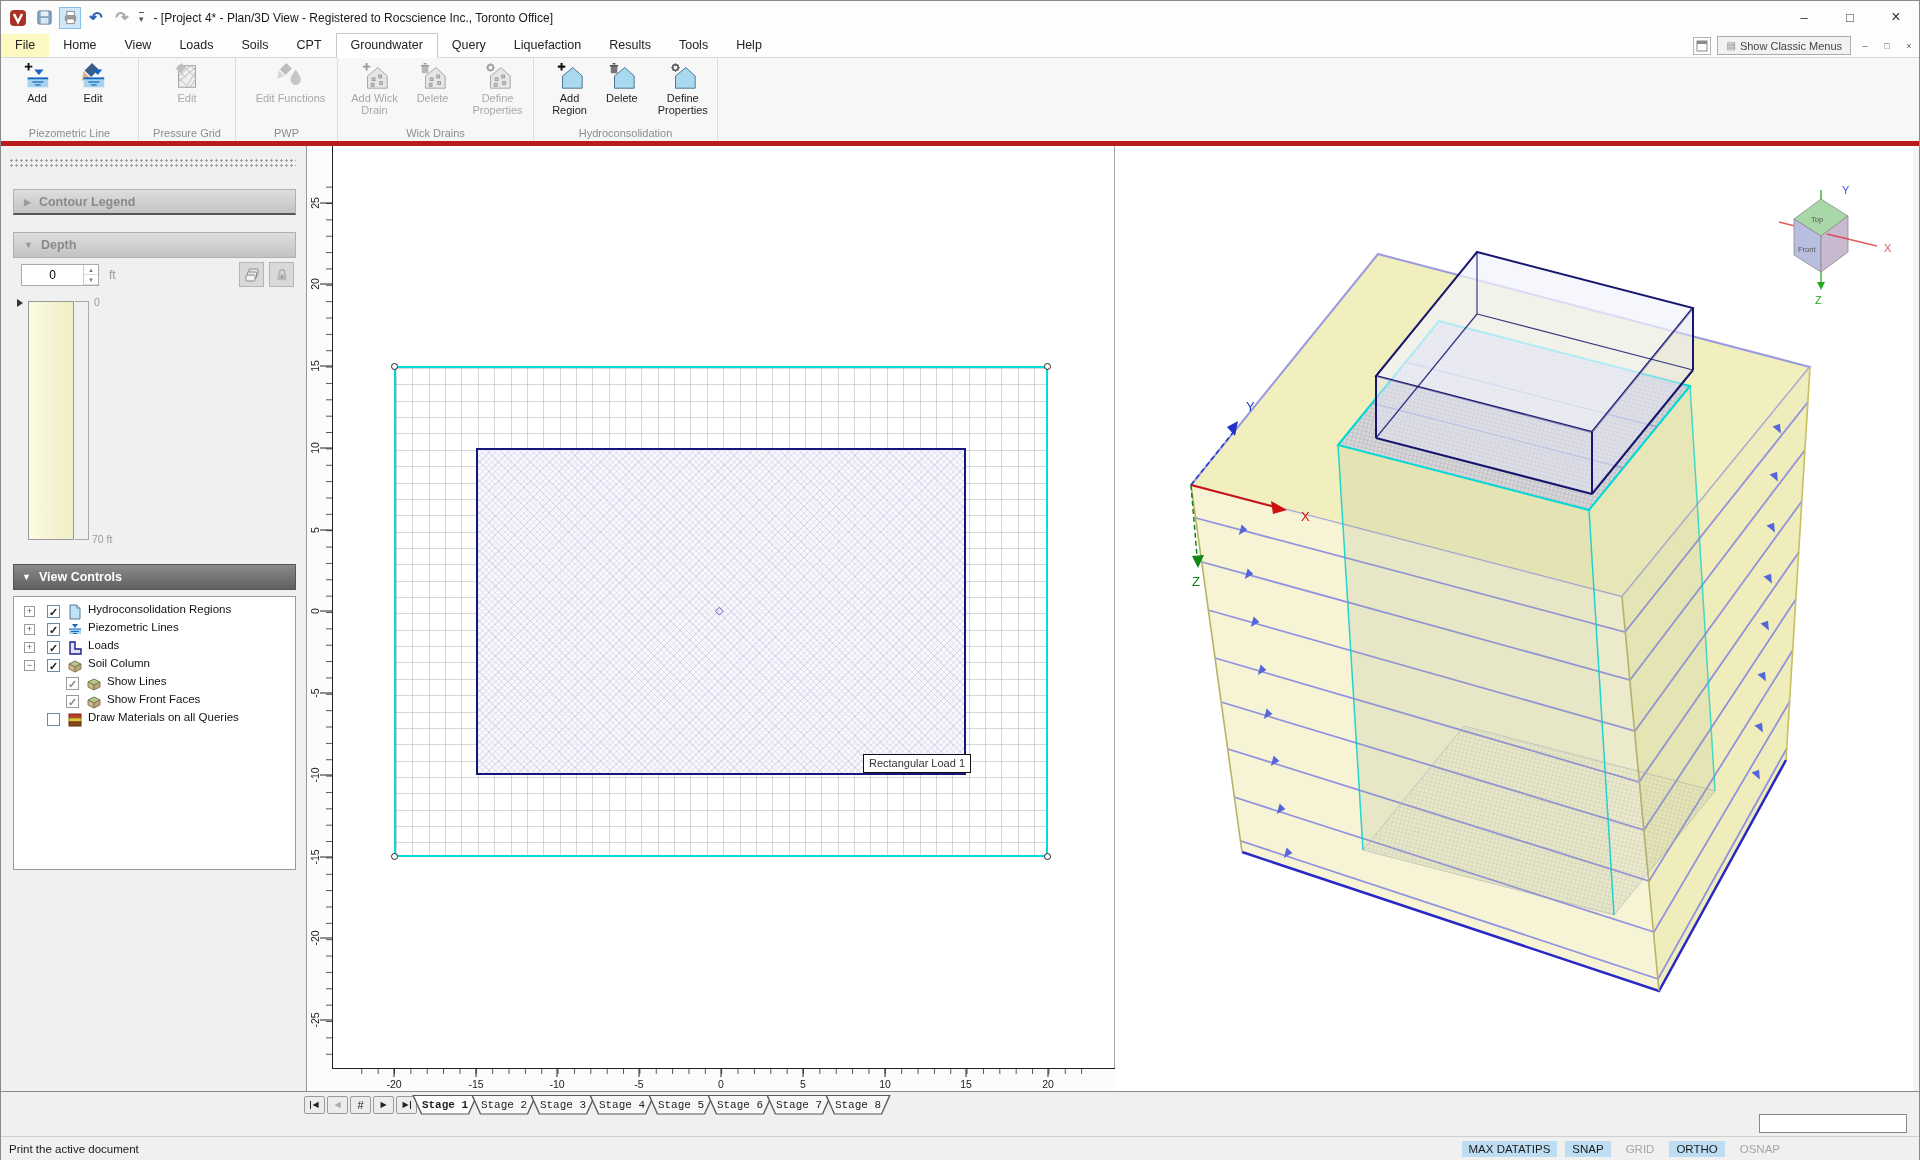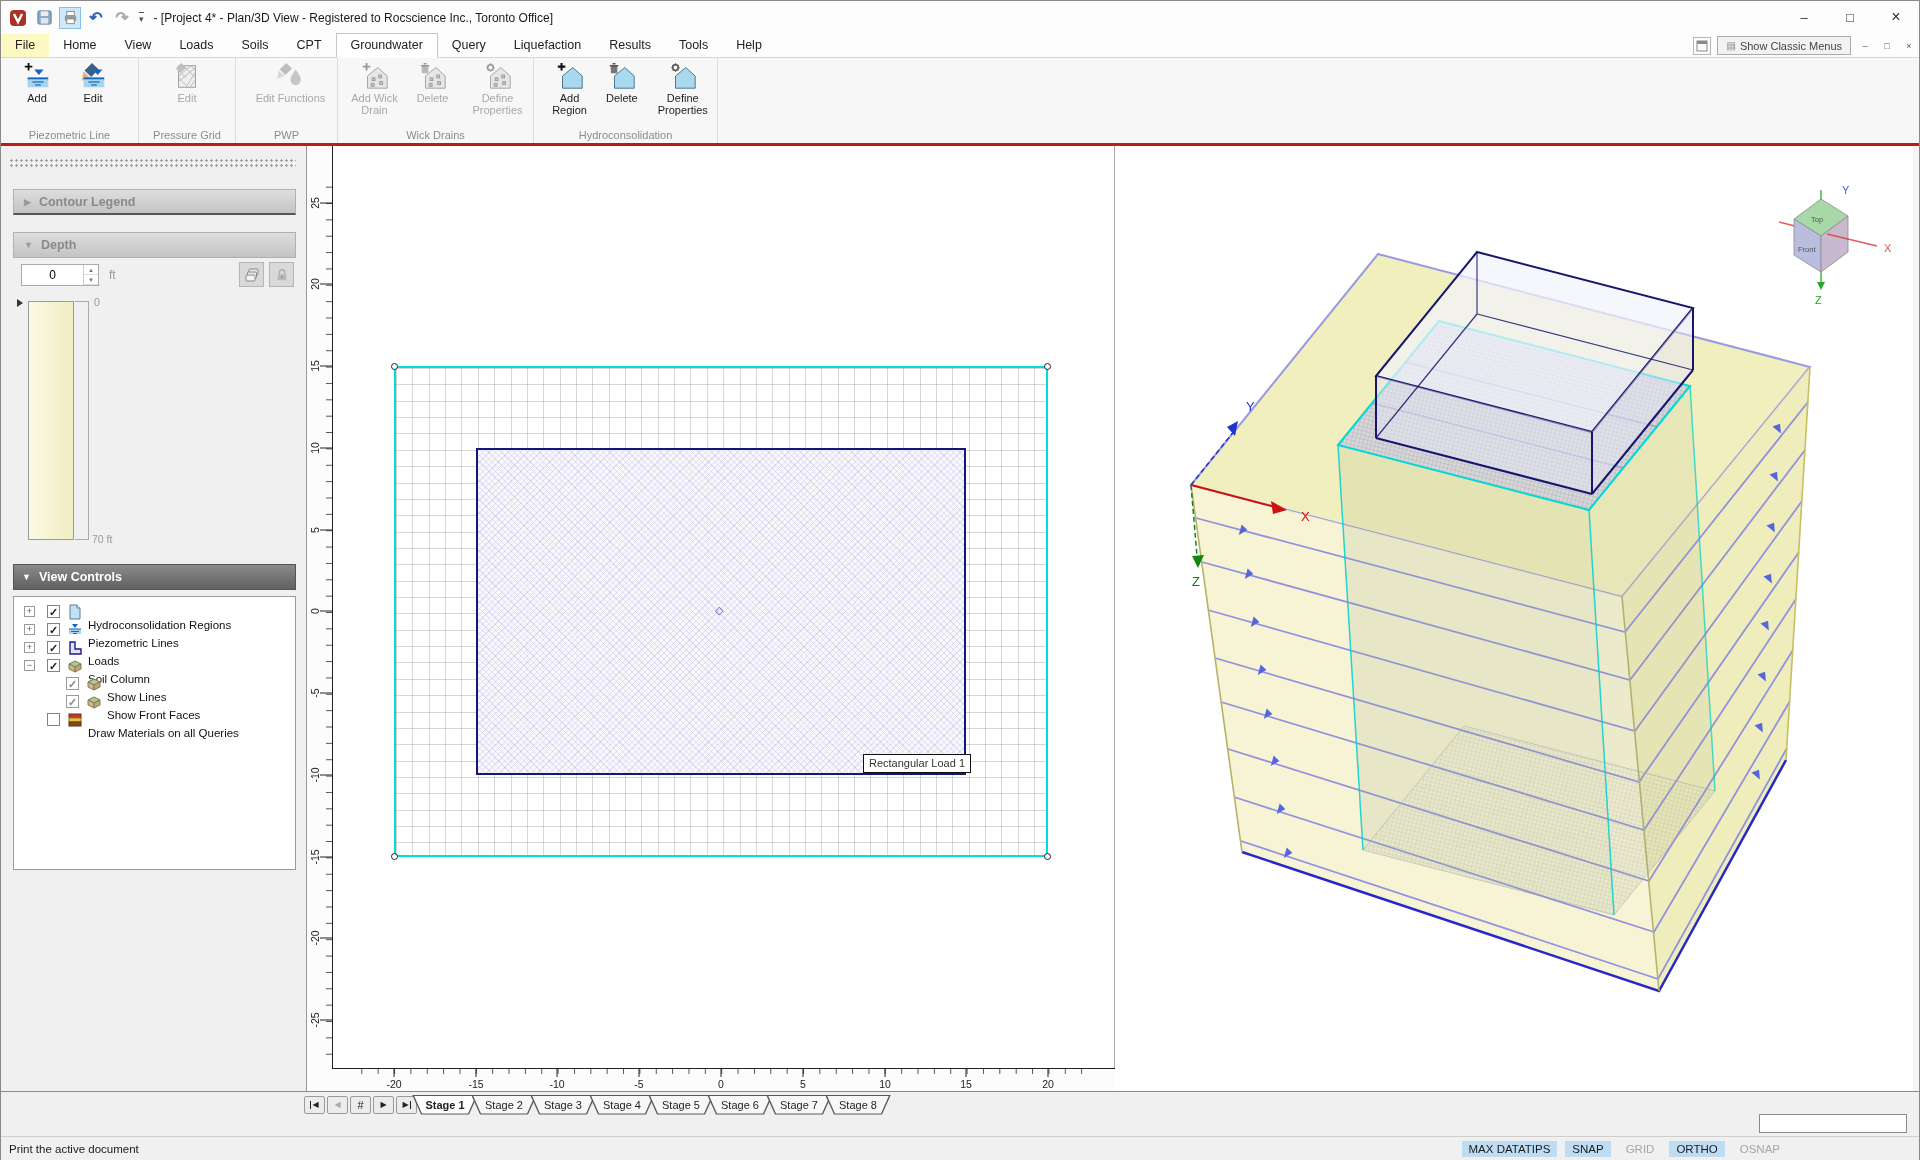--- a/index.html
+++ b/index.html
@@ -27,21 +27,21 @@
   .menu-item.file { background:#fef9c3; }
   .menu-item.active { background:#fff; border:1px solid #c5c5c5; border-bottom:1px solid #fff; margin-bottom:-1px; z-index:3; }
   .menubar-right { position:absolute; right:2px; top:2px; display:flex; align-items:center; gap:6px; }
   .panel-ico { width:18px; height:18px; border:1px solid #b5b5b5; display:flex; align-items:center; justify-content:center; }
   .classic-btn { height:19px; border:1px solid #ababab; background:#f2f2f2; font-size:11px; color:#444;
       display:flex; align-items:center; gap:4px; padding:0 8px; }
   .classic-glyph { color:#8a8a8a; font-size:10px; }
   .child-ctl { width:16px; height:14px; display:flex; align-items:center; justify-content:center; font-size:9px; color:#555; }
 
   
-  .ribbon { height:88px; background:#f7f7f7; border-bottom:3px solid #b91c1c; display:flex; }
+  .ribbon { height:88px; background:#f7f7f7; border-bottom:5px solid #b91c1c; display:flex; }
   .rgroup { position:relative; border-right:1px solid #dcdcdc; height:100%; display:flex; align-items:flex-start; }
   .rgroup-label { position:absolute; bottom:2px; left:0; right:0; text-align:center; font-size:11px; color:#8c8c8c; }
   .rbtn { display:flex; flex-direction:column; align-items:center; padding-top:3px; }
   .rbtn .ric { width:30px; height:30px; }
   .rbtn .rlab { margin-top:1px; font-size:11px; line-height:1.12; color:#1e1e1e; text-align:center; }
   .rbtn.disabled .rlab { color:#a8a8a8; }
 
   
   .main { display:flex; height:945px; }
 
@@ -75,21 +75,21 @@
       font-size:12.5px; font-weight:bold; color:#fff; }
   .vc-hdr .arr { font-size:9px; color:#fff; }
   .tree { position:absolute; top:450px; left:12px; right:10px; height:274px; background:#fff; border:1px solid #9a9a9a; padding-top:6px; }
   .trow { position:relative; height:18px; font-size:11.5px; color:#111; }
   .expander { position:absolute; left:10px; top:3px; width:11px; height:11px; border:1px solid #9a9a9a; background:#fff;
       font-size:9px; line-height:9px; text-align:center; color:#555; }
   .cbx { position:absolute; left:33px; top:2px; width:13px; height:13px; border:1px solid #6b87a8; background:#fff;
       font-size:11px; line-height:12px; text-align:center; color:#222; font-weight:bold; }
   .cbx.gray { border-color:#9a9a9a; color:#8a8a8a; }
   .t-ico { position:absolute; left:53px; top:1px; width:16px; height:16px; }
-  .t-lab { position:absolute; left:74px; top:16px; white-space:nowrap; }
+  .t-lab { position:absolute; left:74px; top:0; white-space:nowrap; }
   .trow.sub .cbx { left:52px; } .trow.sub .t-ico { left:72px; } .trow.sub .t-lab { left:93px; }
 
   
   .plan { position:relative; width:808px; background:#fff; border-right:1px solid #aaa; }
   .plan svg.rulers { position:absolute; left:0; top:0; }
   .grid-region { position:absolute; left:87px; top:220px; width:654px; height:491px;
       border:2px solid #00dcdc; background-color:#fff;
       background-image:
         repeating-linear-gradient(to right, rgba(150,150,150,.38) 0 1px, transparent 1px 16.36px),
         repeating-linear-gradient(to bottom, rgba(150,150,150,.38) 0 1px, transparent 1px 16.36px); }
@@ -113,21 +113,21 @@
       display:flex; align-items:center; justify-content:center; gap:1px; font-size:8px; color:#222; margin-right:2px; }
   .navbtn .bar { width:1px; height:8px; background:#222; display:inline-block; }
   .navbtn.disabled { color:#aaa; }
   .stab { position:relative; height:20px; width:66px; margin-left:-7px; }
   .stab:first-of-type { margin-left:6px; }
   .stab .shape { position:absolute; inset:0; background:#5a5a5a;
       clip-path:polygon(0 0, 100% 0, calc(100% - 9px) 100%, 9px 100%); }
   .stab .shape-in { position:absolute; inset:1px; background:#f8f8f8;
       clip-path:polygon(1px 0, calc(100% - 1px) 0, calc(100% - 9px) 100%, 9px 100%); }
   .stab .slab { position:absolute; inset:0; display:flex; align-items:center; justify-content:center;
-      font-size:11px; color:#222; }
+      font-size:11px; color:#222;font-family:Liberation Mono, monospace; }
   .stab.active .shape-in { background:#fff; }
   .stab.active .slab { font-weight:bold; }
   .coordbox { position:absolute; right:12px; top:22px; width:148px; height:19px; background:#fff; border:1px solid #8a8a8a; }
 
   
   .statusbar { height:25px; background:#f0f0f0; border-top:1px solid #cfcfcf; display:flex; align-items:center;
       position:relative; font-size:11.5px; color:#1a1a1a; }
   .status-msg { margin-left:8px; }
   .toggles { position:absolute; right:132px; display:flex; gap:8px; align-items:center; }
   .tgl { padding:2px 7px; font-size:11.5px; color:#1a1a1a; background:#bfddf2; }

